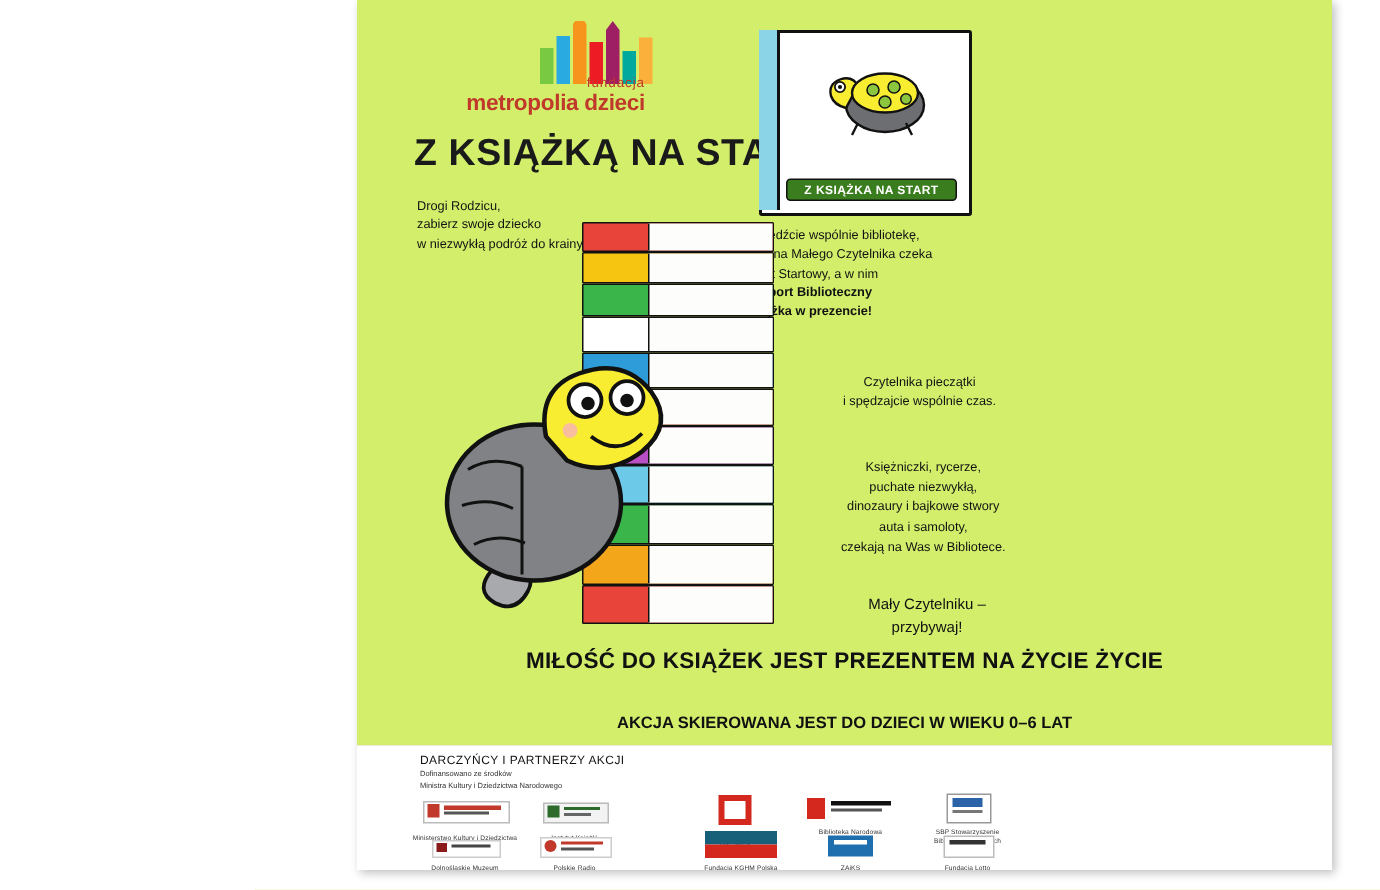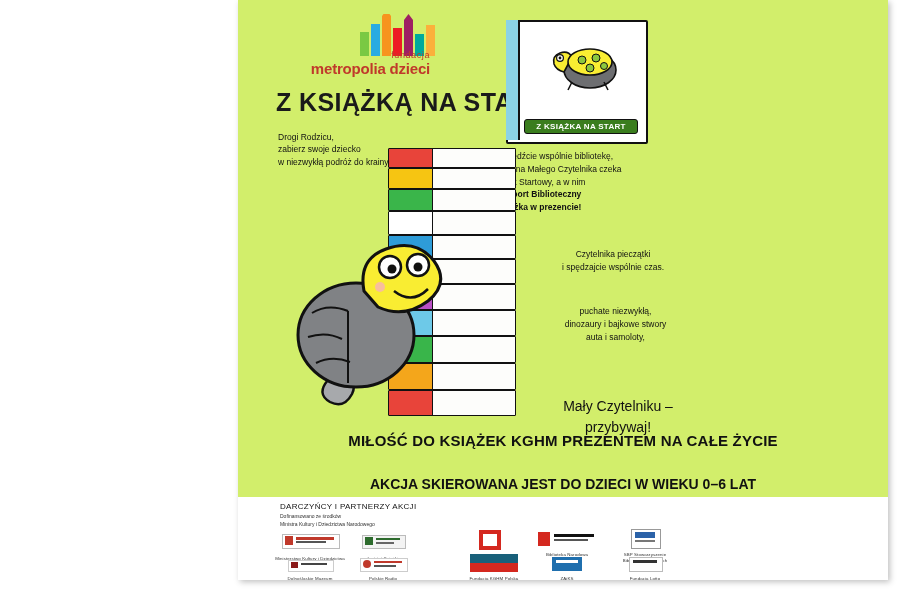--- a/index.html
+++ b/index.html
@@ -189,21 +189,21 @@
     line-height: 1.55;
     color: #111;
     text-align: center;
   }
 
   .right-text-4 {
     position: absolute;
     left: 300px;
     top: 396px;
     width: 160px;
-    font-size: 14px;
+    font-size: 10px;
     line-height: 1.5;
     color: #111;
     text-align: center;
   }
 
   
   .slogan {
     position: absolute;
     left: 0px;
     top: 432px;
@@ -222,21 +222,21 @@
     text-align: center;
     font-size: 9px;
     color: #111;
   }
   .age-line {
     position: absolute;
     left: 0px;
     top: 476px;
     width: 650px;
     text-align: center;
-    font-size: 14px;
+    font-size: 11px;
     font-weight: bold;
     color: #111;
   }
 
   
   .footer-heading {
     position: absolute;
     left: 42px;
     top: 502px;
     font-size: 8px;
@@ -368,23 +368,25 @@
       <div style="font-weight:bold">Paszport Biblioteczny</div>
       <div style="font-weight:bold">i książka w prezencie!</div>
     </div>
 
     <div class="right-text-2">
       <div>Czytelnika pieczątki</div>
       <div>i spędzajcie wspólnie czas.</div>
     </div>
 
     <div class="right-text-3">
+      <div>Księżniczki, rycerze,</div>
       <div>puchate niezwykłą,</div>
       <div>dinozaury i bajkowe stwory</div>
       <div>auta i samoloty,</div>
+      <div>czekają na Was w Bibliotece.</div>
     </div>
 
     <div class="right-text-4">
       <div>Mały Czytelniku –</div>
       <div>przybywaj!</div>
     </div>
 
     <div class="books">
       <div class="bk" style="top:0px;   height:20px; background:#e8443a;">
           <div class="pages"></div>
@@ -438,21 +440,21 @@
       <circle cx="122" cy="72" r="11" fill="#ffffff" stroke="#111" stroke-width="2.5"></circle>
       <circle cx="150" cy="70" r="11" fill="#ffffff" stroke="#111" stroke-width="2.5"></circle>
       <circle cx="124" cy="74" r="4.5" fill="#111"></circle>
       <circle cx="150" cy="72" r="4.5" fill="#111"></circle>
 
       <path d="M126 96 q18 14 34 -2" fill="none" stroke="#111" stroke-width="2.5"></path>
 
       <circle cx="112" cy="92" r="5" fill="#f7b2b8" opacity="0.8"></circle>
     </svg>
 
-    <div class="slogan">MIŁOŚĆ DO KSIĄŻEK KGHM PREZENTEM NA CAŁE ŻYCIE</div>
+    <div class="slogan">MIŁOŚĆ DO KSIĄŻEK JEST PREZENTEM NA ŻYCIE ŻYCIE</div>
     <div class="age-line">AKCJA SKIEROWANA JEST DO DZIECI W WIEKU 0–6 LAT</div>
 
     <div class="footer-heading">DARCZYŃCY I PARTNERZY AKCJI</div>
     <div class="footer-sub" style="white-space:pre-line">Dofinansowano ze środków
 Ministra Kultury i Dziedzictwa Narodowego</div>
 
     <div class="partner-row">
 
       <div class="partner" style="left:0px;  top:10px; width:72px;">
         <div class="plogo">

